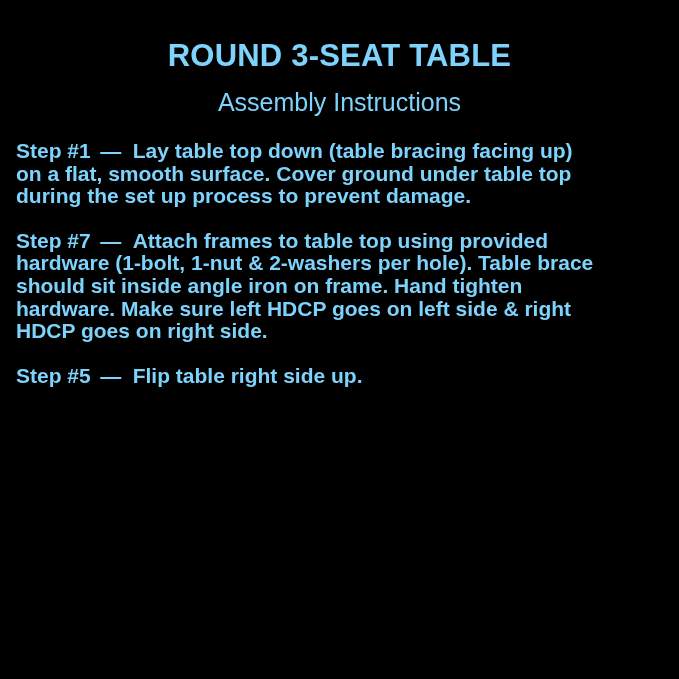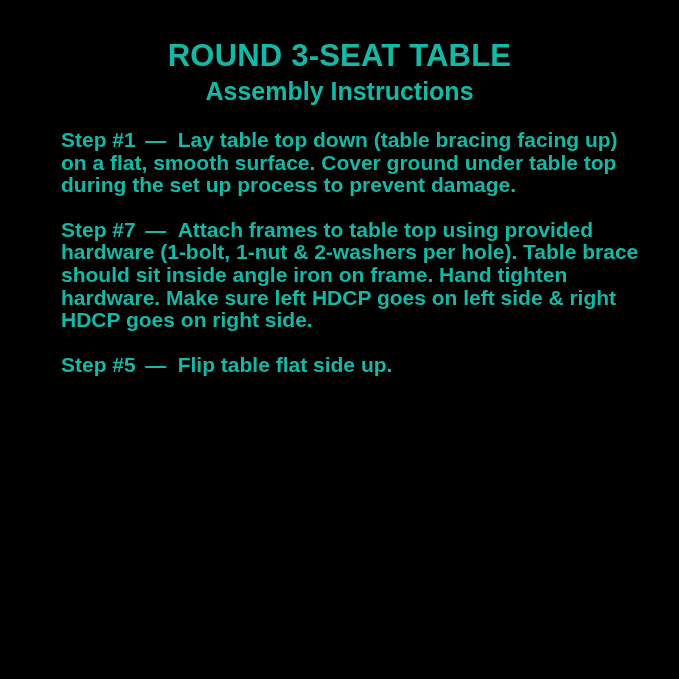--- a/index.html
+++ b/index.html
@@ -22,51 +22,51 @@
   }
   h1.title {
     margin: 0;
     font-size: 31px;
     line-height: 38px;
     font-weight: bold;
     text-align: center;
     letter-spacing: 0.2px;
   }
   h2.subtitle {
-    margin: 1px 0 0 0;
+    margin: 12px 0 0 0;
     font-size: 25px;
     line-height: 30px;
-    font-weight: bold;
+    font-weight: normal;
     text-align: center;
   }
   .steps {
     margin-top: 23px;
-    padding-left: 61px;
+    padding-left: 16px;
     width: 578px;
     font-size: 21px;
     font-weight: bold;
     line-height: 22.6px;
   }
   p.step {
     margin: 0 0 22px 0;
   }
   .step .dash {
     margin-left: 0.45em;
     margin-right: 0.55em;
   }
 </style>
 </head>
 <body style="background: rgb(0, 0, 0);">
 
-<div class="page" style="color: #14b8a6;">
+<div class="page" style="color: #7dd3fc;">
   <h1 class="title">ROUND 3-SEAT TABLE</h1>
   <h2 class="subtitle">Assembly Instructions</h2>
   <div class="steps">
   <p class="step"><span class="label">Step #1</span><span class="dash">—</span><span class="text">Lay table top down (table bracing facing up) on a flat, smooth surface. Cover ground under table top during the set up process to prevent damage.</span></p>
 
   <p class="step"><span class="label">Step #7</span><span class="dash">—</span><span class="text">Attach frames to table top using provided hardware (1-bolt, 1-nut &amp; 2-washers per hole). Table brace should sit inside angle iron on frame. Hand tighten hardware. Make sure left HDCP goes on left side &amp; right HDCP goes on right side.</span></p>
 
 
 
-  <p class="step"><span class="label">Step #5</span><span class="dash">—</span><span class="text">Flip table flat side up.</span></p>
+  <p class="step"><span class="label">Step #5</span><span class="dash">—</span><span class="text">Flip table right side up.</span></p>
 
 </div>
 </div>
 
 </body></html>

